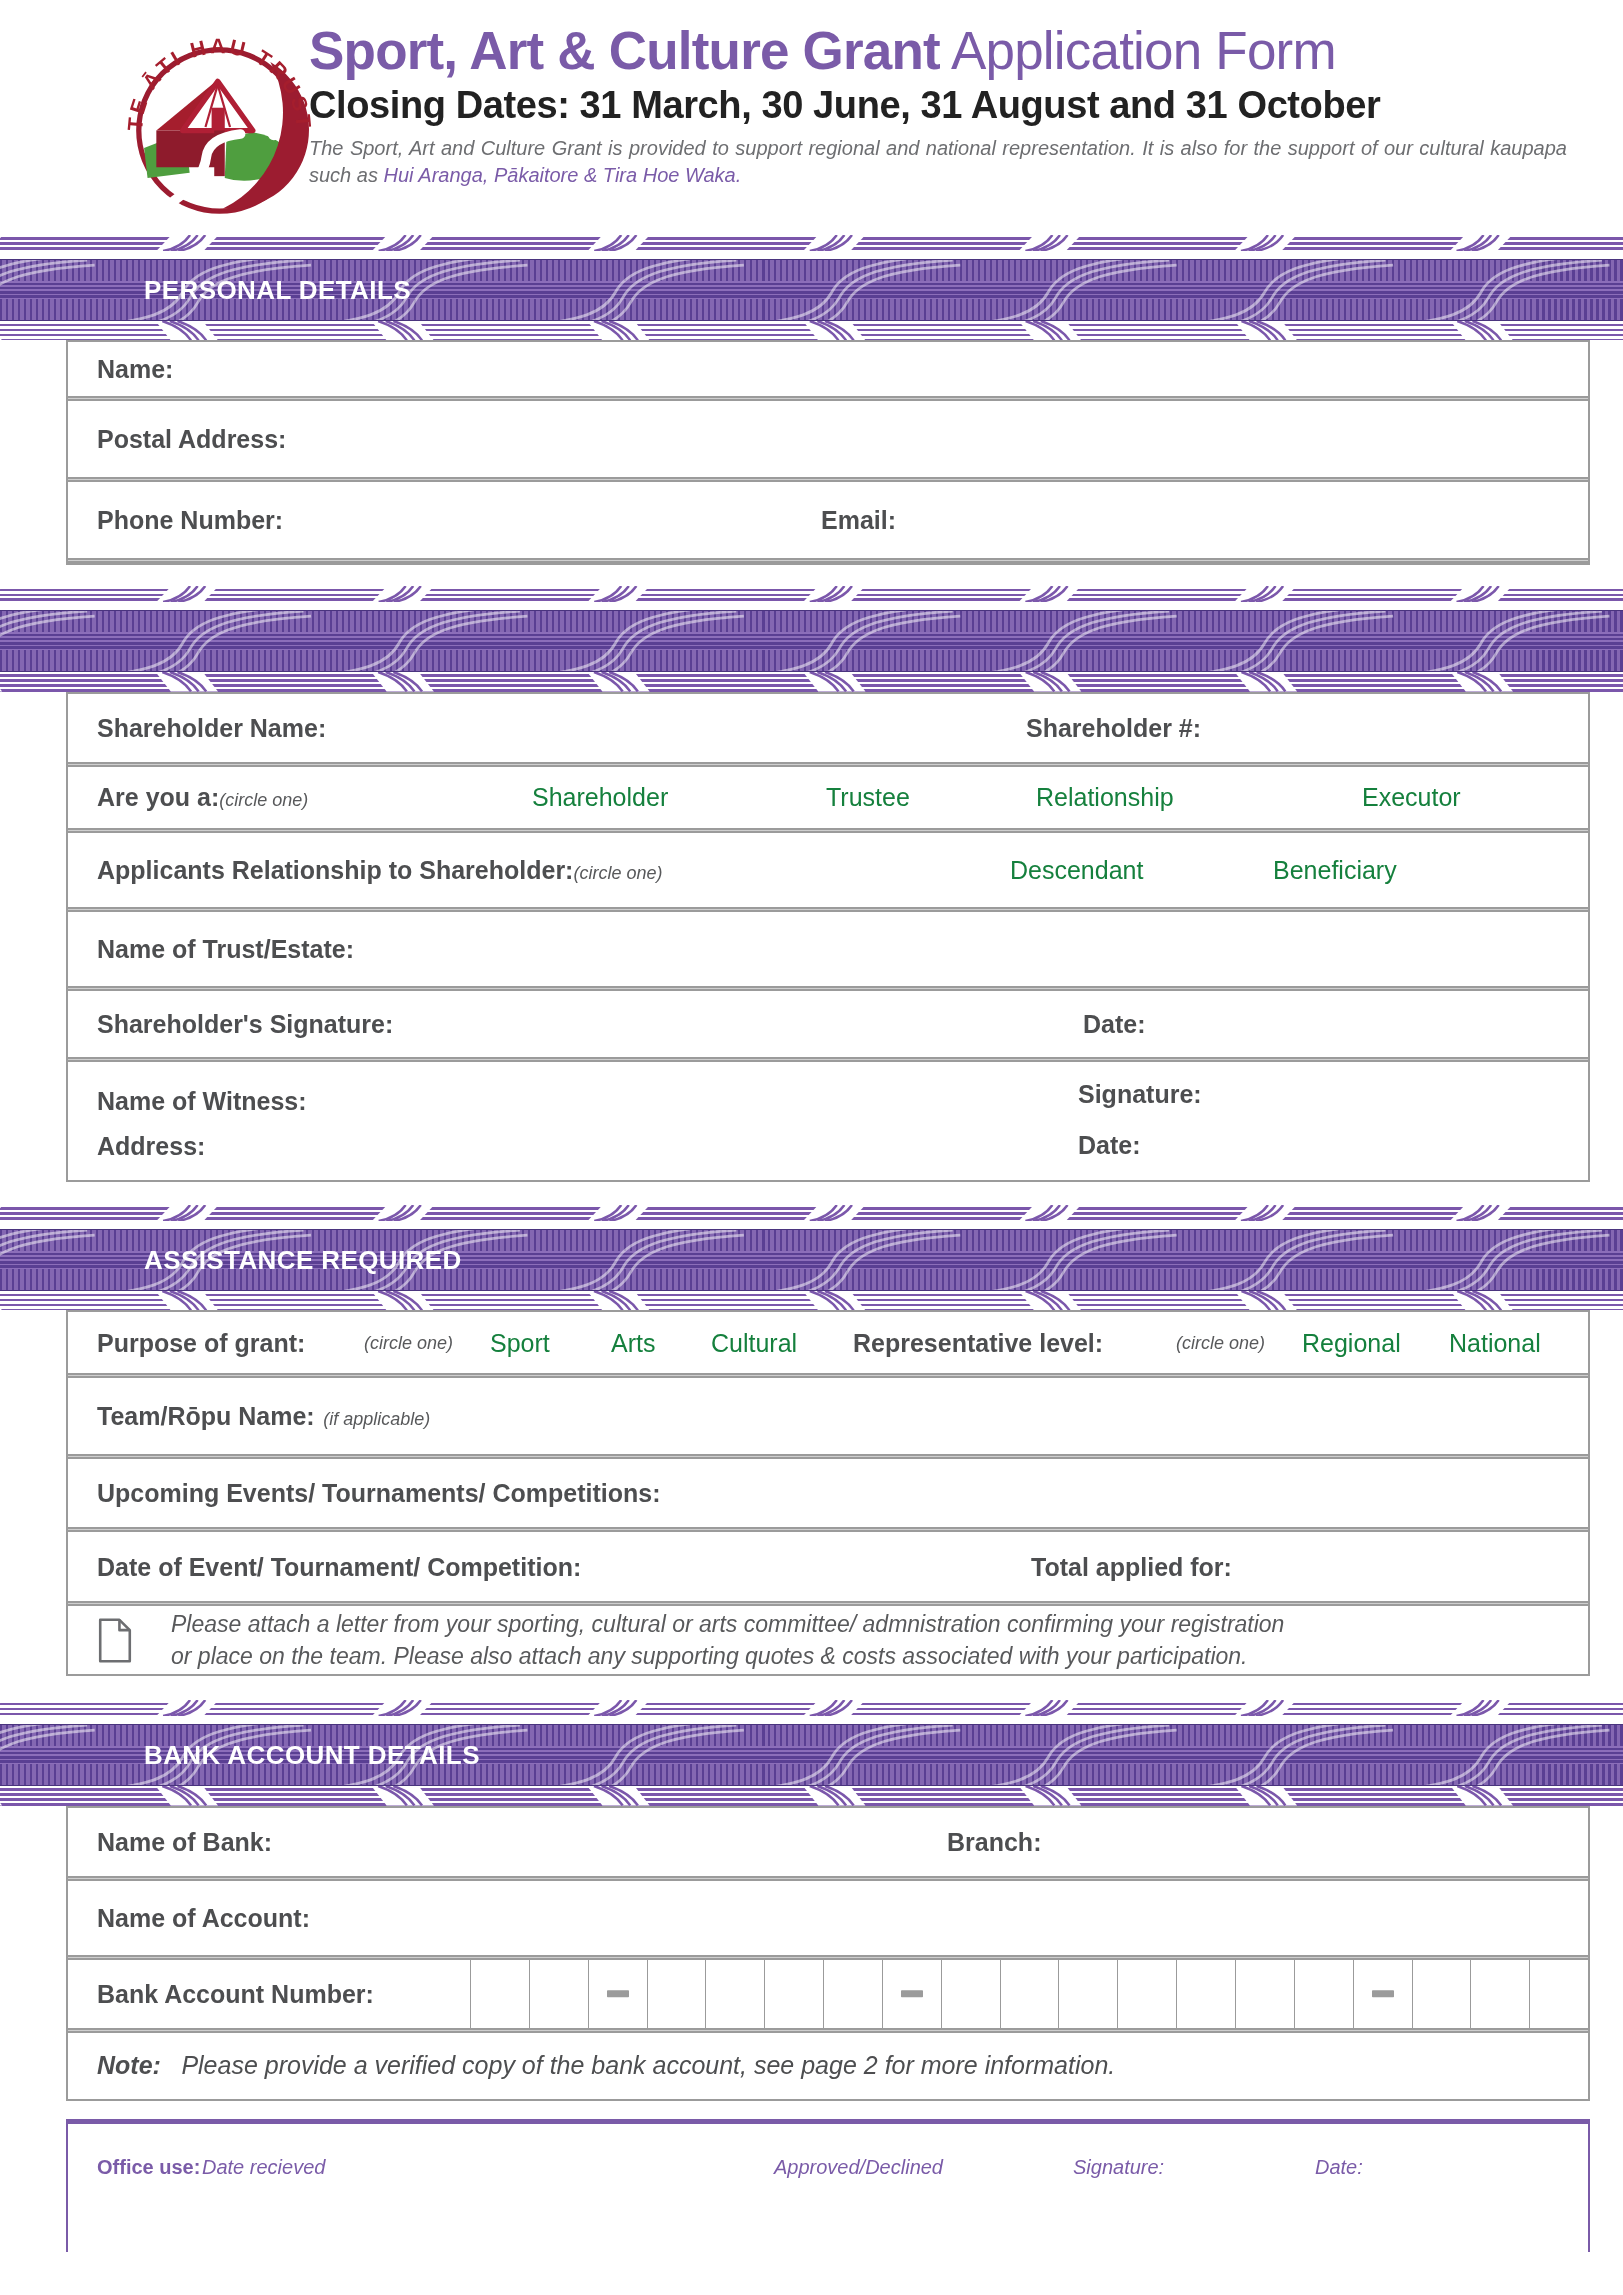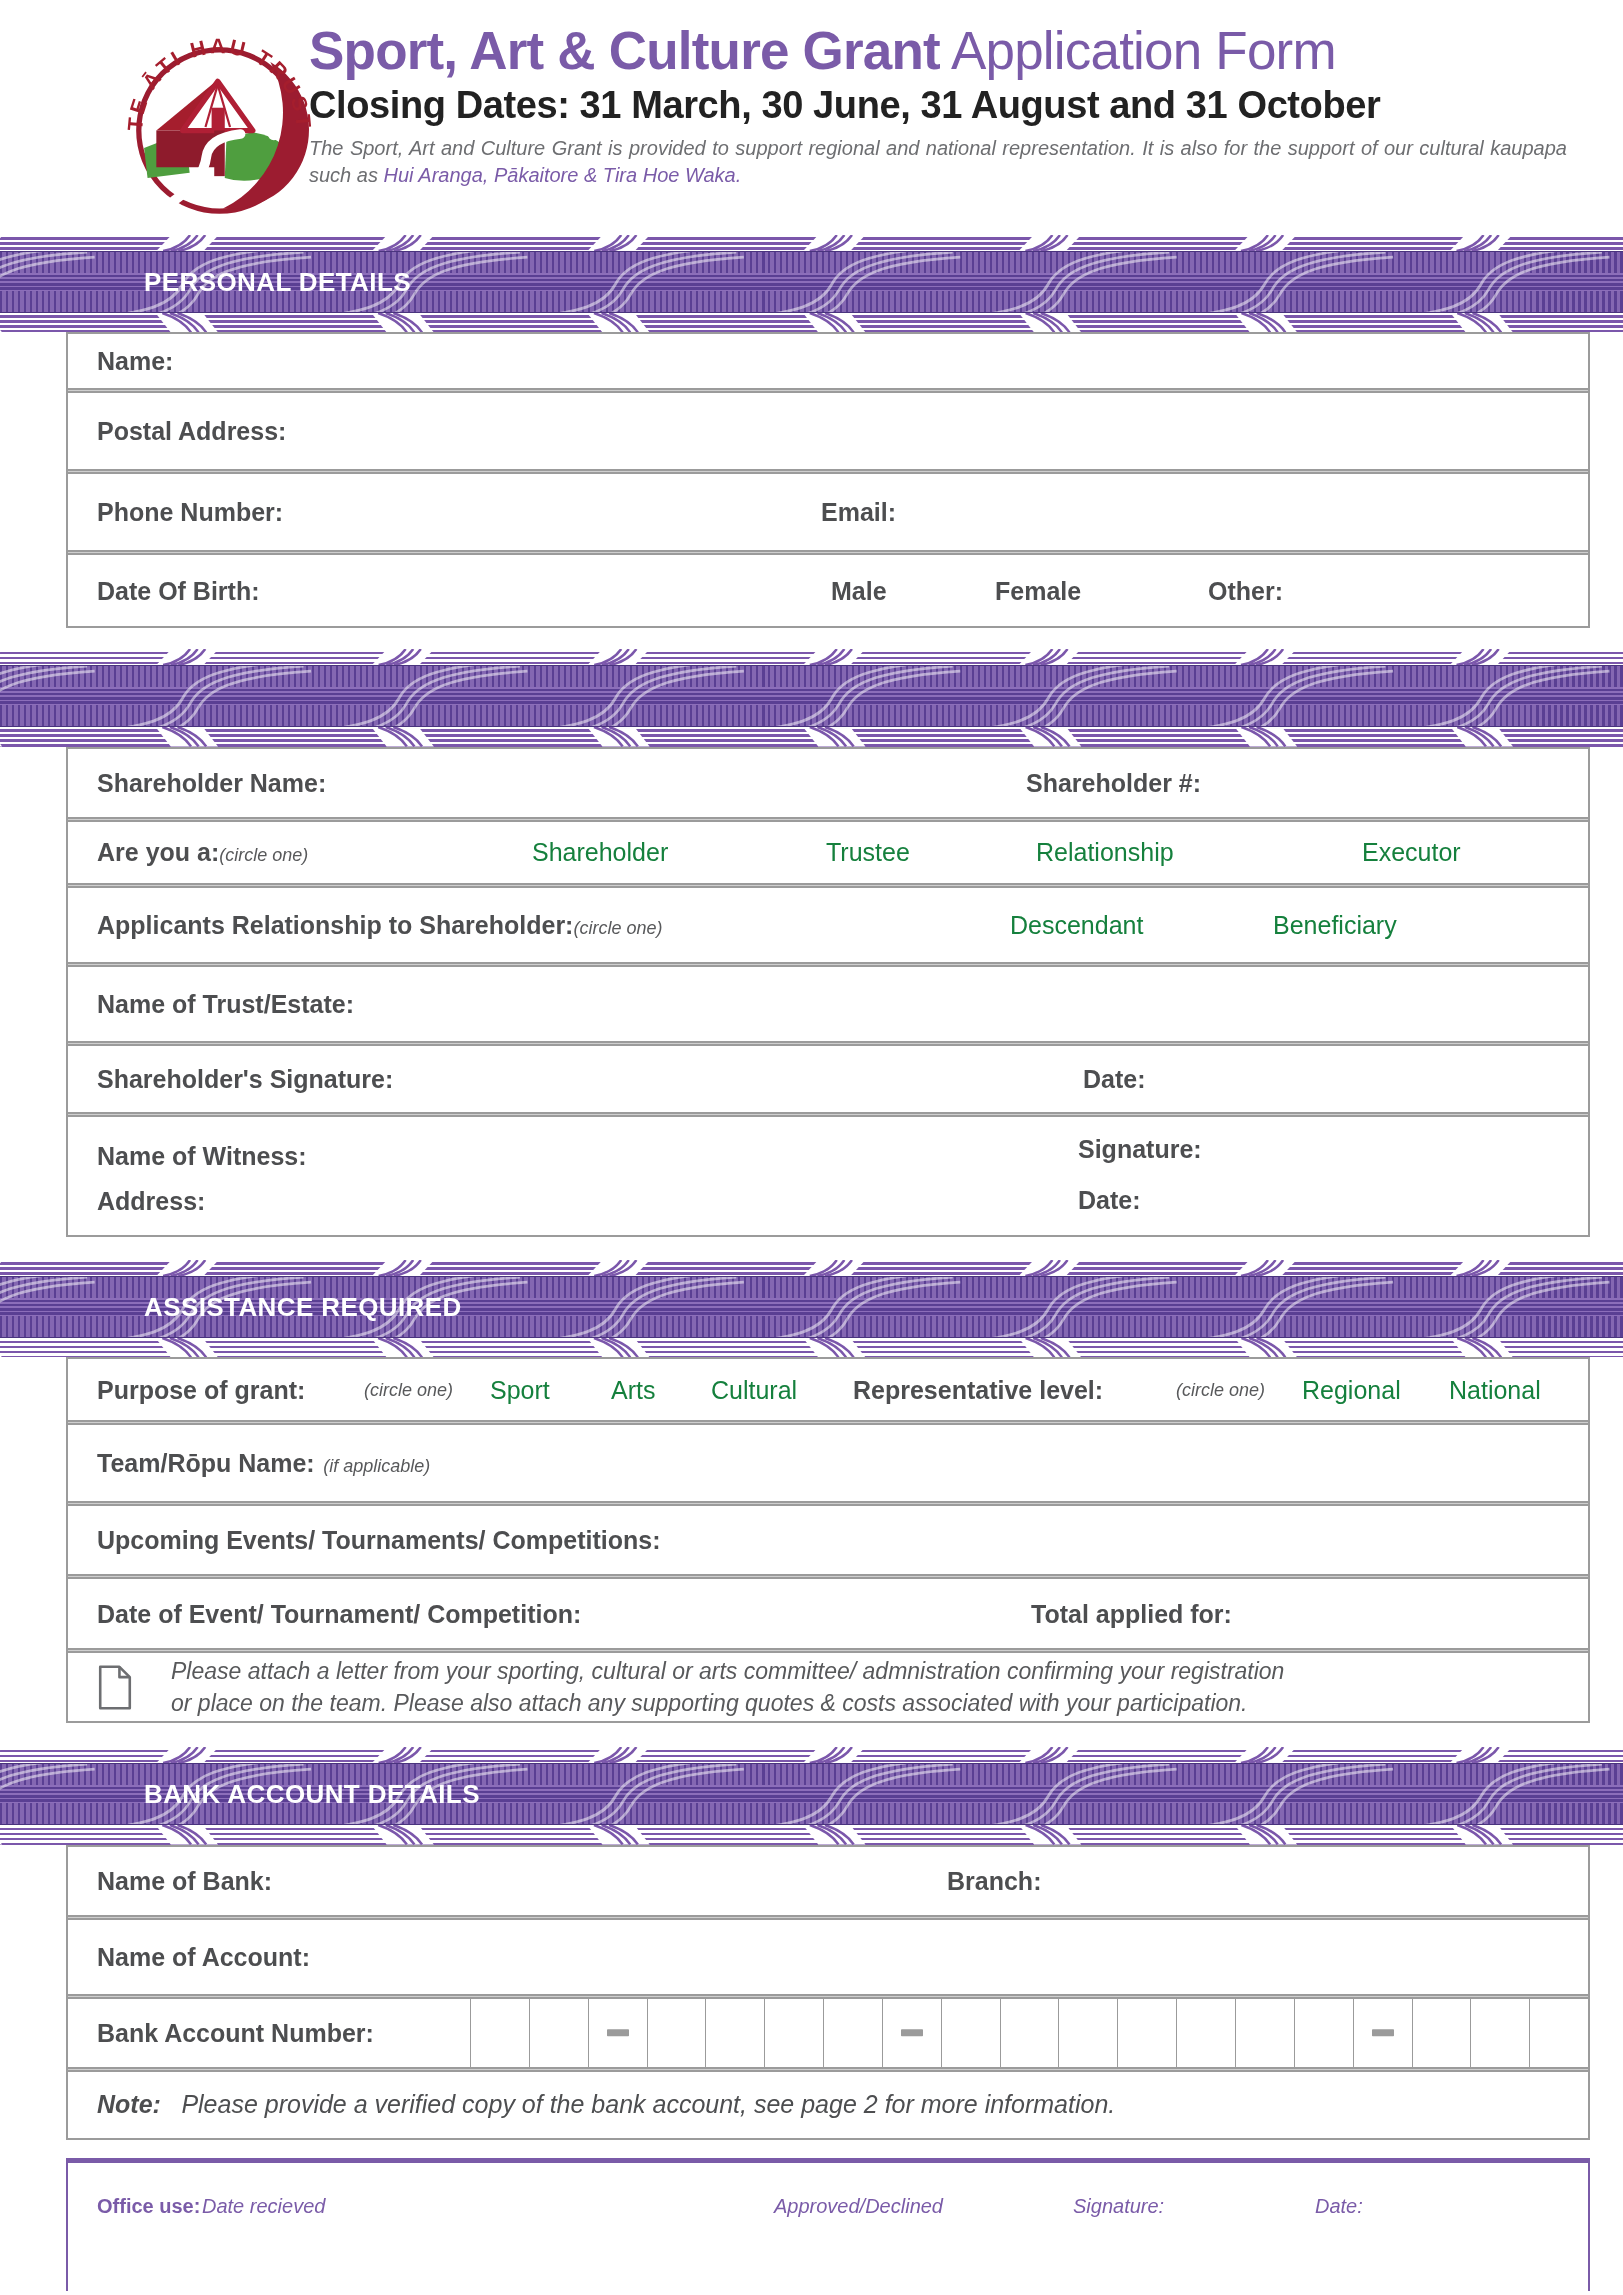--- a/index.html
+++ b/index.html
@@ -16,21 +16,21 @@
   .intro{font-size:20px;font-style:italic;color:#6d6e71;margin-top:8px;line-height:1.33;text-align:justify;}
   .intro .hl{color:#7a5ba8;}
   
   .banner{position:relative;width:1623px;}
   .b-strip{position:relative;height:16px;overflow:hidden;
            background:repeating-linear-gradient(180deg,#fff 0 2.5px,#7b57ab 2.5px 5px);}
   .b-strip.bot{height:19.4px;}
   .b-strip svg{position:absolute;left:0;top:0;}
   .b-mid{position:relative;height:62px;overflow:hidden;
          border-top:1.7px solid #4a347e;border-bottom:1.7px solid #4a347e;box-sizing:border-box;
-         background:repeating-linear-gradient(90deg,#5a3f93 0 2.5px,#8467b2 2.5px 6px);}
+         background:repeating-linear-gradient(90deg,#5a3f93 0 2.5px,#8467b2 2.5px 6px);margin-top:8px;}
   .b-channel{position:absolute;left:0;right:0;top:21px;height:18px;
              background:repeating-linear-gradient(180deg,#8c6eba 0 1.7px,#5a3f93 1.7px 4.2px);}
   .b-swoosh{position:absolute;left:0;top:0;}
   .b-label{position:absolute;left:144px;top:50%;transform:translateY(-50%);
            display:flex;align-items:baseline;gap:22px;white-space:nowrap;}
   .b-title{color:#fff;font-size:26px;font-weight:700;letter-spacing:0.4px;}
   .b-sub{color:#fff;font-size:20px;font-style:italic;font-weight:400;}
   
   .ftable{margin-left:66px;width:1524px;border:2.5px solid #9b9b9b;box-sizing:border-box;background:#fff;}
   .sep{height:5px;background:linear-gradient(180deg,#9b9b9b 0 1.7px,#cfcfcf 1.7px 3.4px,#9b9b9b 3.4px 5px);}
@@ -184,27 +184,20 @@
       <div class="field"></div>
       <span class="lbl">Postal Address:</span>
     </div>
     <div class="sep"></div>
     <div class="frow h90">
       <div class="field"></div>
       <span class="lbl">Phone Number:</span>
       <span class="opt optb" style="left:753px">Email:</span>
     </div>
     <div class="sep"></div>
-    <div class="frow h84">
-      <div class="field"></div>
-      <span class="lbl">Date Of Birth:</span>
-      <span class="opt optb" style="left:763px">Male</span>
-      <span class="opt optb" style="left:927px">Female</span>
-      <span class="opt optb" style="left:1140px">Other:</span>
-    </div>
   </div>
 
   <div class="gap25"></div>
 
   <div class="banner">
     <div class="b-strip">
       <svg width="1623" height="16" viewBox="0 0 1920 19">
           <use href="#tsw" x="-46"></use>
           <use href="#tsw" x="210"></use>
           <use href="#tsw" x="466"></use>

